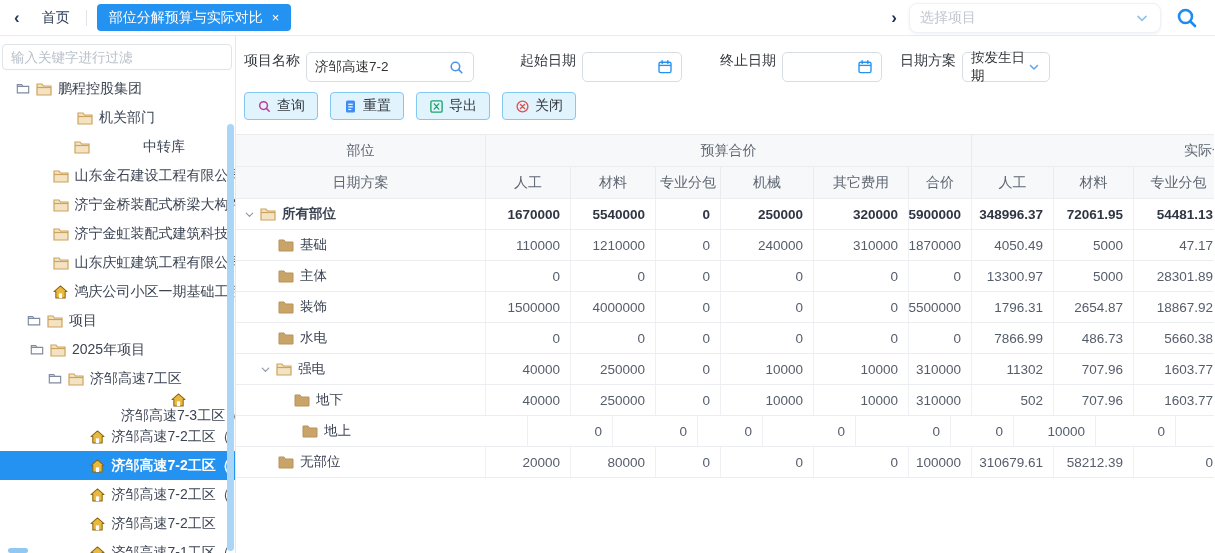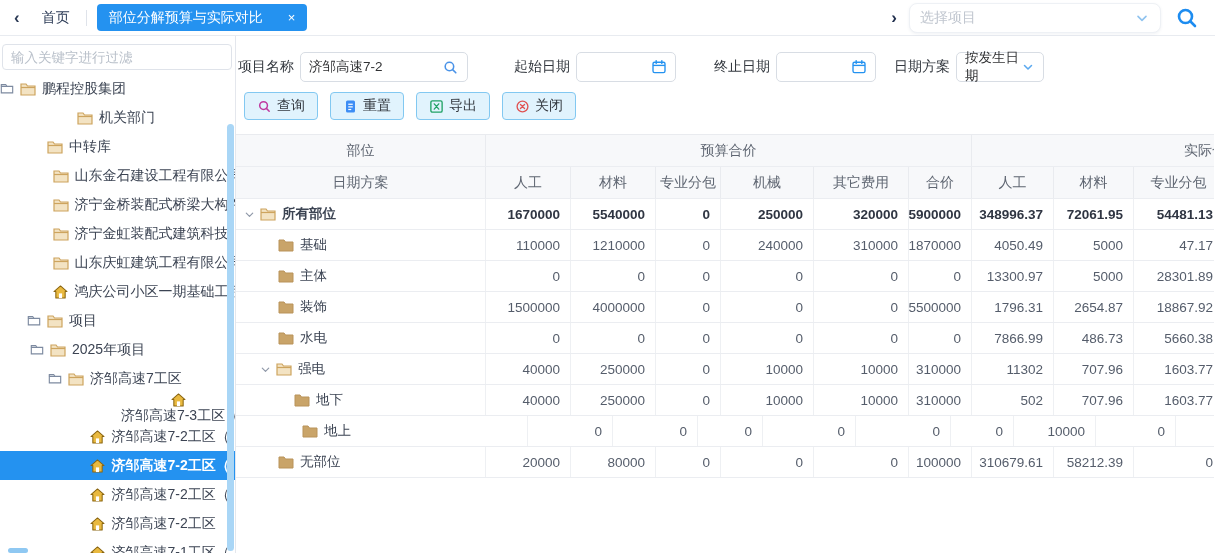--- a/index.html
+++ b/index.html
@@ -4,21 +4,21 @@
 <style>
   * { box-sizing: border-box; margin:0; padding:0; }
   html,body { width:1215px; height:553px; overflow:hidden; background:#fff;
     font-family:"Liberation Sans","DejaVu Sans",sans-serif; color:#303133; font-size:14px; }
 
   
   .topbar { height:36px; display:flex; align-items:center; border-bottom:1px solid #e8ebf0; background:#fff; position:relative; }
   .nav-chevron { color:#2b3a55; font-size:17px; font-weight:bold; padding:0 14px; cursor:pointer; }
   .home-tab { color:#2b3a55; padding:0 16px 0 8px; cursor:pointer; }
   .tab-sep { width:1px; height:16px; background:#dfe3ea; margin-right:10px; }
-  .active-tab { background:#2492f0; color:#fff; height:27px; border-radius:4px; display:flex; align-items:center; padding:0 12px; gap:25px; cursor:pointer; }
+  .active-tab { background:#2492f0; color:#fff; height:27px; border-radius:4px; display:flex; align-items:center; padding:0 12px; gap:9px; cursor:pointer; }
   .active-tab .close-x { font-size:13px; cursor:pointer; }
   .topbar-spacer { flex:1; }
   .fwd-chevron { color:#22304e; font-size:17px; font-weight:bold; padding:0 12px; cursor:pointer; }
   .proj-select { width:252px; height:30px; background:#fff; border:1px solid #eef1f5; box-shadow:0 1px 3px rgba(60,90,130,.08); border-radius:8px; display:flex; align-items:center; padding:0 10px; margin-right:14px; }
   .proj-select .ph { color:#c0c6cf; flex:1; }
   .big-search { margin-right:16px; display:flex; align-items:center; cursor:pointer; }
 
   
   .content { display:flex; height:517px; }
   .sidebar { width:236px; border-right:1px solid #e4e7ed; position:relative; overflow:hidden; flex:none; }
@@ -29,21 +29,21 @@
   .tree-row .tree-label { margin-left:5px; color:#3c4453; }
   .tree-row.selected { background:#2492f0; }
   .tree-row.selected .tree-label { color:#fff; font-weight:bold; }
   .expander { display:inline-flex; width:16px; flex:none; }
   .node-icon { display:inline-flex; width:17px; flex:none; margin-left:4px; }
   .vscroll { position:absolute; right:1px; top:88px; bottom:2px; width:7px; background:#a9d6f6; border-radius:4px; }
   .hscroll { position:absolute; left:8px; bottom:0; width:20px; height:5px; background:#8fc8f2; border-radius:3px; }
 
   
   .main { width:978px; overflow:hidden; padding-top:16px; position:relative; }
-  .frow { display:flex; align-items:center; margin-left:2px; }
+  .frow { display:flex; align-items:flex-start; margin-left:8px; }
   .flabel { color:#33383f; margin-right:6px; }
   .tbox { height:30px; border:1px solid #d8dde4; border-radius:5px; background:#fff; display:flex; align-items:center; padding:0 8px; }
   .proj-input { width:168px; }
   .proj-input .val { flex:1; font-size:13.5px; color:#303133; white-space:nowrap; overflow:hidden; }
   .date-input { width:100px; }
   .date-input .flex1 { flex:1; }
   .scheme-select { width:88px; }
   .scheme-select .val { flex:1; font-size:13.5px; }
 
   .chk-row { margin-top:13px; margin-left:10px; display:flex; align-items:center; gap:34px; height:16px; }
@@ -97,21 +97,21 @@
         <line x1="15.5" y1="15.5" x2="20" y2="20" stroke="#1d8cf0" stroke-width="2.6" stroke-linecap="round"></line>
       </svg>
   </span>
 </div>
 
 <div class="content">
 
   <aside class="sidebar">
     <input class="filter-input" placeholder="输入关键字进行过滤" style="">
     <div class="tree" id="tree">
-        <div class="tree-row" style="padding-left: 0;">
+        <div class="tree-row" style="padding-left: 16px;">
     <span class="expander">
       <svg width="14" height="13" viewBox="0 0 16 14">
               <path d="M1.5 4.5v7.5h13V4.5z" fill="none" stroke="#7d8aa0" stroke-width="1.3"></path>
               <path d="M1.5 4.5v-2h5l1.3 2" fill="none" stroke="#7d8aa0" stroke-width="1.3"></path>
             </svg>
     </span>
     <span class="node-icon icon-folder">
       <svg width="16" height="14" viewBox="0 0 16 14">
               <path d="M1 2h5l1.5 2H15v9H1z" fill="#f3e3c3" stroke="#cda45e" stroke-width="1.2"></path>
               <path d="M1 5.5h14" stroke="#cda45e" stroke-width="1.2"></path>
@@ -124,21 +124,21 @@
 
     <span class="node-icon icon-folder">
       <svg width="16" height="14" viewBox="0 0 16 14">
               <path d="M1 2h5l1.5 2H15v9H1z" fill="#f3e3c3" stroke="#cda45e" stroke-width="1.2"></path>
               <path d="M1 5.5h14" stroke="#cda45e" stroke-width="1.2"></path>
             </svg>
     </span>
 
     <span class="tree-label">机关部门</span>
   </div>
-        <div class="tree-row" style="padding-left: 43px;">
+        <div class="tree-row" style="padding-left: 70px; gap: 47px;">
 
     <span class="node-icon icon-folder">
       <svg width="16" height="14" viewBox="0 0 16 14">
               <path d="M1 2h5l1.5 2H15v9H1z" fill="#f3e3c3" stroke="#cda45e" stroke-width="1.2"></path>
               <path d="M1 5.5h14" stroke="#cda45e" stroke-width="1.2"></path>
             </svg>
     </span>
 
     <span class="tree-label">中转库</span>
   </div>

